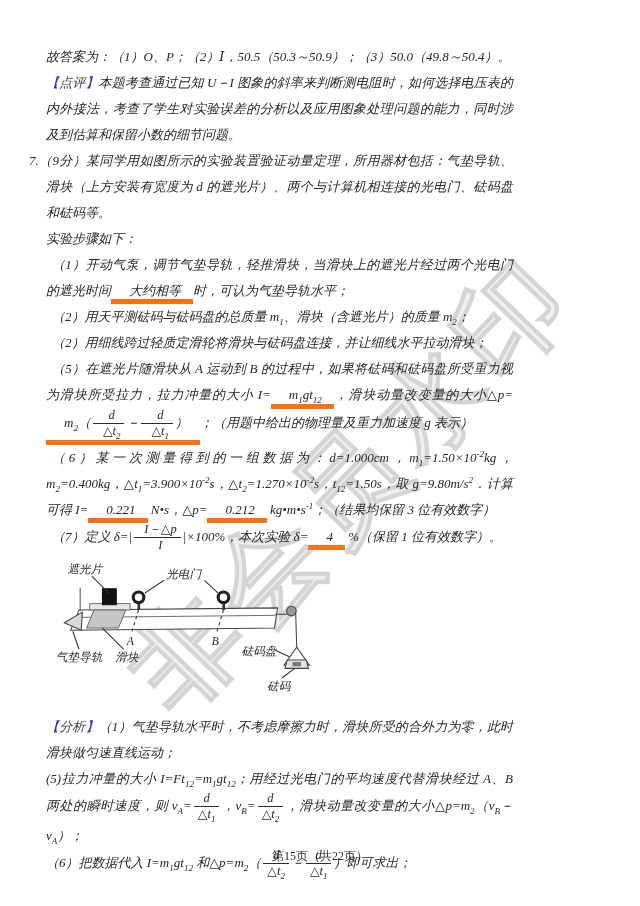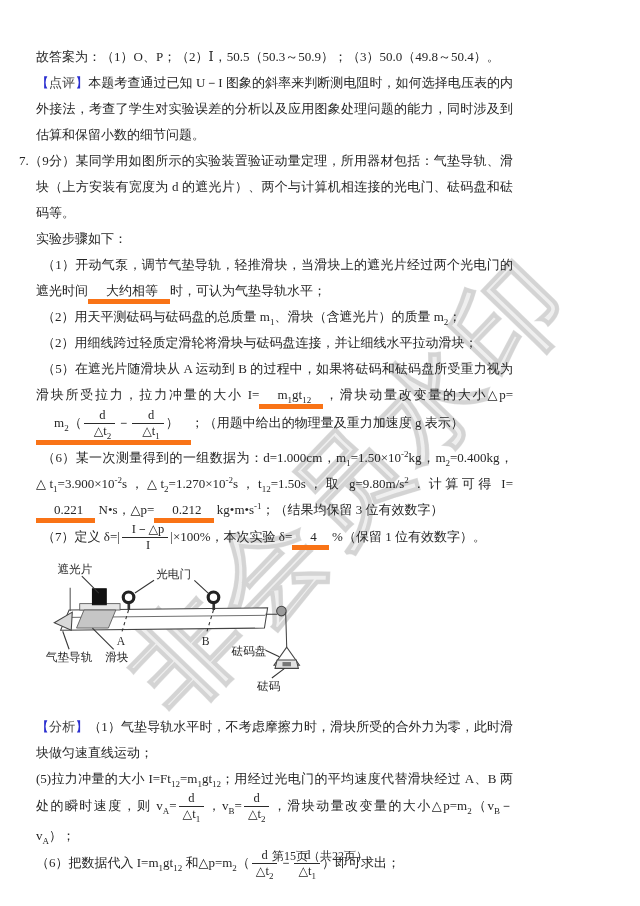--- a/index.html
+++ b/index.html
@@ -6,22 +6,22 @@
   body{
     width:640px;height:906px;
     background:#ffffff;
     font-family:"Liberation Serif","DejaVu Serif",serif;
     color:#262626;
     position:relative;
     overflow:hidden;
   }
   .page{
     position:absolute;top:0;left:0;width:553px;height:906px;
-    padding:44px 40px 0 36px;box-sizing:border-box;
-    font-size:13px;line-height:26px;text-align:justify;
+    padding:44px 40px 0 46px;box-sizing:border-box;
+    font-size:13px;line-height:26px;text-align:justify;font-style:italic;
   }
   p.para{margin:0;}
   p.step{text-indent:6px;}
   p.outdent{text-indent:-17px;}
   .bracket{color:#2b2fd0;}
   .green{color:#404040;}
   .blank{
     display:inline-block;
     border-bottom:5px solid #f97316;
     padding:0 12px;

